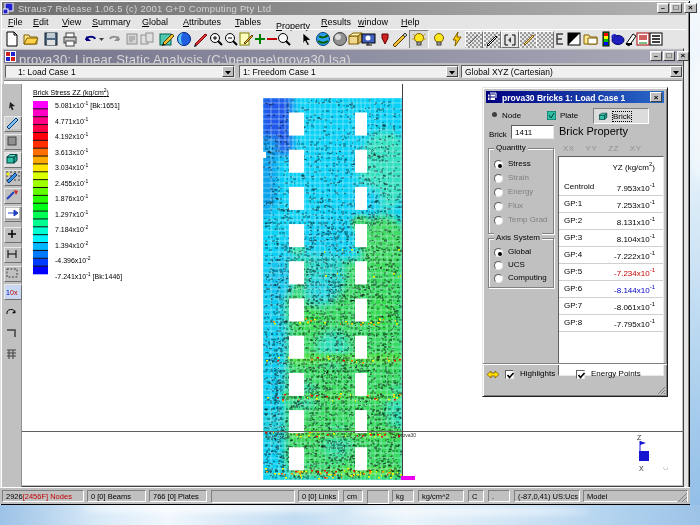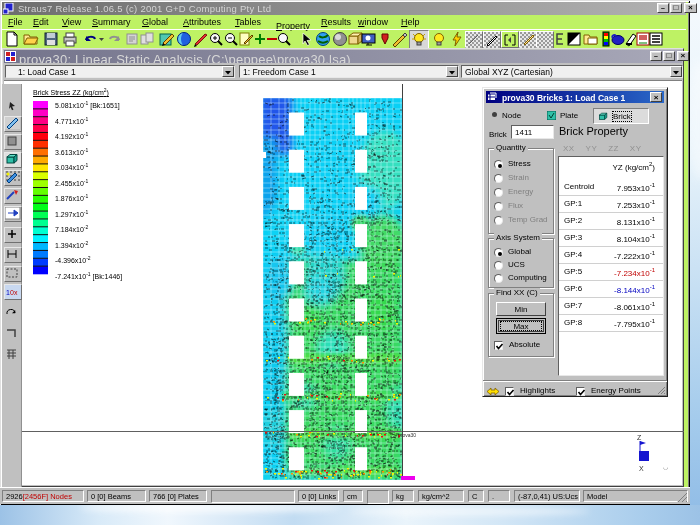--- a/index.html
+++ b/index.html
@@ -1,16 +1,16 @@
 <!DOCTYPE html>
 <html><head><meta charset="utf-8"><style>
 *{margin:0;padding:0;box-sizing:border-box}
 body{width:700px;height:525px;overflow:hidden;position:relative;font-family:"Liberation Sans",sans-serif}
 #wall{position:absolute;inset:0;background:linear-gradient(180deg,#f4f9fd 0%,#e6f2fa 30%,#c6dff3 55%,#a4cbec 80%,#8fbbe6 100%)}
-#app{position:absolute;left:0;top:0;width:690px;height:505px;background:#bef264;box-shadow:inset 1px 1px 0 #dfdfdf, inset -1px -1px 0 #000, inset 2px 2px 0 #fff, inset -2px -2px 0 #808080}
+#app{position:absolute;left:0;top:0;width:690px;height:505px;background:#e5e5e5;box-shadow:inset 1px 1px 0 #dfdfdf, inset -1px -1px 0 #000, inset 2px 2px 0 #fff, inset -2px -2px 0 #808080}
 .tb{position:absolute;font-size:9px;color:#000}
 </style></head><body>
 <div id="wall">
 <div style="position:absolute;left:0;top:505px;width:700px;height:20px;background:linear-gradient(90deg,#9cc2e6 0%,#d8eaf8 14%,#f0f7fd 24%,#c2dcf2 42%,#eaf4fb 58%,#d2e6f6 72%,#a9cdec 92%,#9cc2e6 100%)"></div>
 <div style="position:absolute;left:80px;top:504px;width:260px;height:8px;background:#fff;opacity:.8;border-radius:50%;filter:blur(3px)"></div>
 <div style="position:absolute;left:350px;top:508px;width:240px;height:7px;background:#fff;opacity:.6;border-radius:50%;filter:blur(3px)"></div>
 <div style="position:absolute;left:688px;top:60px;width:24px;height:120px;background:#fff;opacity:.4;border-radius:50%;filter:blur(4px)"></div>
 </div>
 <div id="app">
 
@@ -825,33 +825,20 @@
         </div>
         <div style="position:absolute;left:5px;top:21px">
           <div style="position:absolute;left:0;top:1px;width:9px;height:9px;border-radius:50%;background:#fff;border:1px solid;border-color:#606060 #e8e8e8 #e8e8e8 #606060"></div>
 <div style="position:absolute;left:14px;top:0;white-space:nowrap;color:#000">UCS</div>
         </div>
         <div style="position:absolute;left:5px;top:34px">
           <div style="position:absolute;left:0;top:1px;width:9px;height:9px;border-radius:50%;background:#fff;border:1px solid;border-color:#606060 #e8e8e8 #e8e8e8 #606060"></div>
 <div style="position:absolute;left:14px;top:0;white-space:nowrap;color:#000">Computing</div>
         </div>
       </div>
-<div style="position:absolute;left:5px;top:205px;width:66px;height:64px;border:1px solid #808080;box-shadow:1px 1px 0 #fff, inset 1px 1px 0 #fff">
-<div style="position:absolute;left:5px;top:-6px;background:#c0c0c0;padding:0 2px">Find XX (C)</div>
-        <div style="position:absolute;left:7px;top:8px;width:50px;height:14px;background:#c0c0c0;border:1px solid;border-color:#fff #404040 #404040 #fff;text-align:center;line-height:13px">Min</div>
-        <div style="position:absolute;left:7px;top:24px;width:50px;height:16px;background:#c0c0c0;border:1px solid #000;box-shadow:inset 0 0 0 1px #c0c0c0, inset 0 0 0 2px #404040">
-          <div style="position:absolute;left:3px;top:2px;right:3px;bottom:2px;border:1px dotted #000;text-align:center;line-height:10px">Max</div>
-        </div>
-        <div style="position:absolute;left:5px;top:46px">
-          <div style="position:absolute;left:0;top:1px;width:9px;height:9px;background:#fff;border:1px solid;border-color:#606060 #e8e8e8 #e8e8e8 #606060"><svg width="9" height="9" viewBox="0 0 9 9">
-              <path d="M1.5 4l2 2.5L7.5 2" stroke="#000" stroke-width="1.6" fill="none"></path>
-            </svg></div>
-<div style="position:absolute;left:15px;top:0;white-space:nowrap">Absolute</div>
-        </div>
-      </div>
 <span style="position:absolute;left:76px;top:37px;font-size:11px">Brick Property</span>
 <div style="position:absolute;left:80px;top:56px;color:#909090;letter-spacing:.5px">XX&nbsp;&nbsp;&nbsp;&nbsp;YY&nbsp;&nbsp;&nbsp;&nbsp;ZZ&nbsp;&nbsp;&nbsp;&nbsp;XY</div>
 <div style="position:absolute;left:75px;top:68px;width:106px;height:220px;background:#fff;border:1px solid;border-color:#606060 #e8e8e8 #e8e8e8 #606060;overflow:hidden">
  <div style="position:absolute;right:8px;top:4px">YZ (kg/cm<sup style="font-size:6px">2</sup>)</div>
  <div style="position:absolute;left:0;top:22px;width:100%;height:17px;border-bottom:1px solid #d0d0d0">
 <span style="position:absolute;left:5px;top:3px">Centroid</span>
           <span style="position:absolute;right:8px;top:3px;color:#000">7.953x10<sup style="font-size:6px">-1</sup></span>
         </div>
         <div style="position:absolute;left:0;top:39px;width:100%;height:17px;border-bottom:1px solid #d0d0d0">
 <span style="position:absolute;left:5px;top:3px">GP:1</span>
@@ -879,21 +866,21 @@
         </div>
         <div style="position:absolute;left:0;top:141px;width:100%;height:17px;border-bottom:1px solid #d0d0d0">
 <span style="position:absolute;left:5px;top:3px">GP:7</span>
           <span style="position:absolute;right:8px;top:3px;color:#000">-8.061x10<sup style="font-size:6px">-1</sup></span>
         </div>
         <div style="position:absolute;left:0;top:158px;width:100%;height:17px;border-bottom:1px solid #d0d0d0">
 <span style="position:absolute;left:5px;top:3px">GP:8</span>
           <span style="position:absolute;right:8px;top:3px;color:#000">-7.795x10<sup style="font-size:6px">-1</sup></span>
         </div>
 </div>
-<div style="position:absolute;left:0;bottom:0;width:100%;height:16px;border-top:1px solid #808080;box-shadow:0 1px 0 #fff inset">
+<div style="position:absolute;left:0;bottom:0;width:100%;height:33px;border-top:1px solid #808080;box-shadow:0 1px 0 #fff inset">
  <svg width="14" height="9" viewBox="0 0 14 9" style="position:absolute;left:3px;top:6px">
           <path d="M1 4.5L5 1v2h4V1l4 3.5L9 8V6H5v2z" fill="#ffe000" stroke="#806000" stroke-width=".8"></path>
         </svg>
  <div style="position:absolute;left:22px;top:5px">
           <div style="position:absolute;left:0;top:1px;width:9px;height:9px;background:#fff;border:1px solid;border-color:#606060 #e8e8e8 #e8e8e8 #606060"><svg width="9" height="9" viewBox="0 0 9 9">
               <path d="M1.5 4l2 2.5L7.5 2" stroke="#000" stroke-width="1.6" fill="none"></path>
             </svg></div>
 <div style="position:absolute;left:15px;top:0;white-space:nowrap">Highlights</div>
         </div>
  <div style="position:absolute;left:93px;top:5px">

